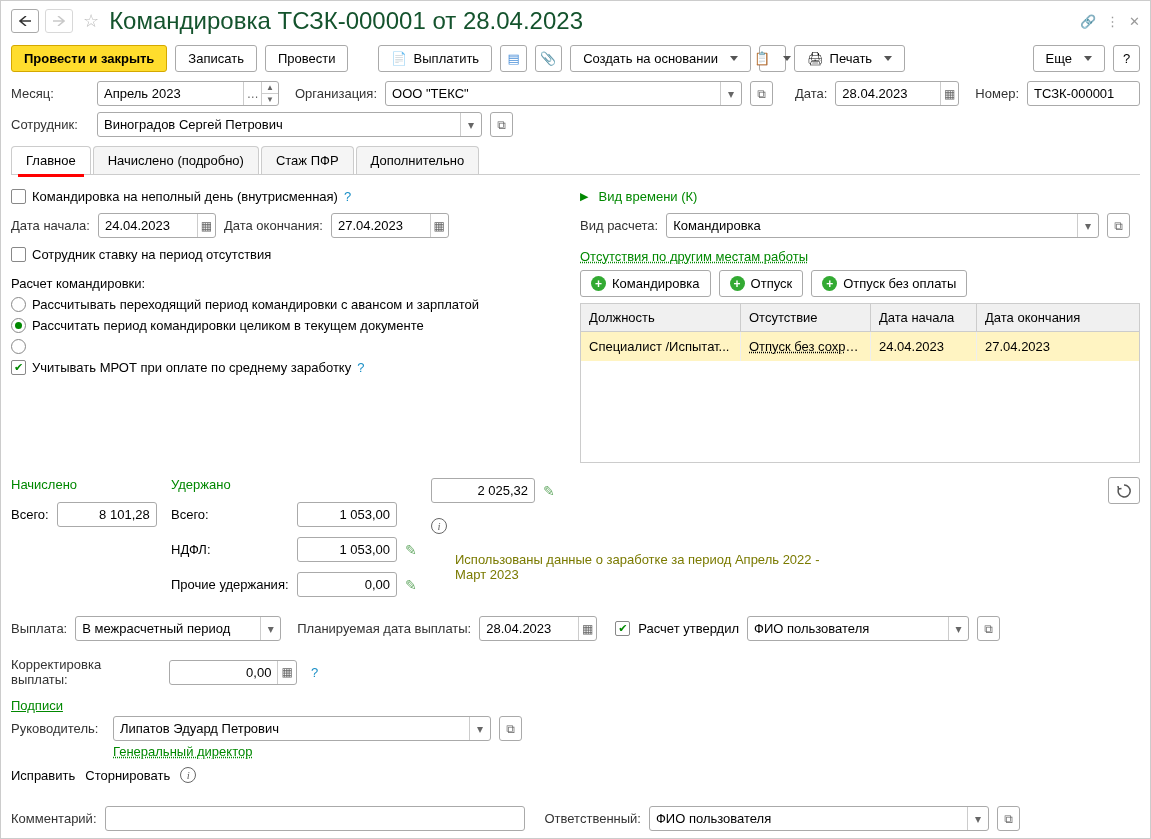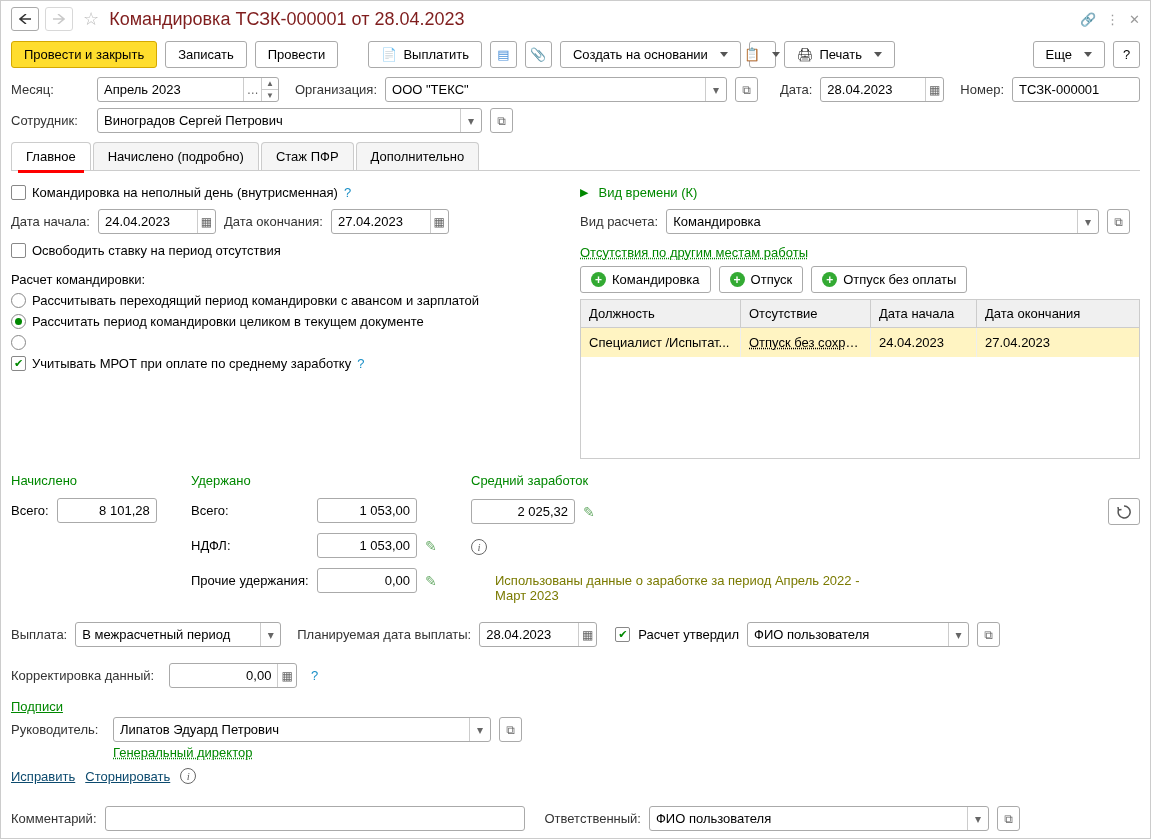--- a/index.html
+++ b/index.html
@@ -2,26 +2,26 @@
 <html><head>
 <meta charset="utf-8">
 <style>
   * { box-sizing: border-box; font-family: Arial, sans-serif; font-size: 13px; }
   body { margin: 0; padding: 0; background: #fff; }
   .window { width: 1151px; height: 839px; border: 1px solid #ccc; display: flex; flex-direction: column; }
   .titlebar { display: flex; align-items: center; padding: 6px 10px 4px 10px; gap: 6px; }
   .nav-arrow { width: 28px; height: 24px; border: 1px solid #aaa; border-radius: 3px; background: #fff; display: flex; align-items: center; justify-content: center; cursor: pointer; }
   .nav-arrow.disabled { opacity: 0.45; }
   .star-icon { color: #bbb; font-size: 18px; cursor: pointer; margin: 0 4px; }
-  .title-text { font-size: 18px; color: #7f1d1d; }
+  .title-text { font-size: 24px; color: #14532d; }
   .title-right { margin-left: auto; display: flex; gap: 10px; align-items: center; color:#999;}
   .title-right span { cursor: pointer; }
   .toolbar { display: flex; align-items: center; padding: 6px 10px; gap: 8px; }
   .btn { height: 27px; border: 1px solid #aaa; border-radius: 3px; background: #fff; padding: 0 12px; display: inline-flex; align-items: center; gap: 6px; cursor: pointer; }
-  .btn-yellow { background: #ffdd2d; border-color: #d4a800; font-weight: normal; }
+  .btn-yellow { background: #ffdd2d; border-color: #d4a800; font-weight: bold; }
   .btn-split-arrow::after { content:""; border-left:4px solid transparent; border-right:4px solid transparent; border-top:5px solid #555; margin-left:6px;}
   .btn-sq { width:27px; padding:0; justify-content:center;}
   .toolbar-spacer { flex: 1; }
   .form-row { display: flex; align-items: center; padding: 3px 10px; gap: 8px; }
   .label { color: #333; }
   .ctl { height: 25px; border: 1px solid #aaa; border-radius: 3px; background: #fff; display: flex; align-items: flex-start; }
   .ctl input { border: none; outline: none; padding: 0 6px; height: 100%; background: transparent; width:100%;}
   .ctl-btn { width: 22px; height: 100%; border-left: 1px solid #ccc; display: flex; align-items: center; justify-content: center; cursor: pointer; color:#666; font-size:12px;}
   .spinner { display:flex; flex-direction:column; height:100%; border-left:1px solid #ccc;}
   .spinner div{height:50%;width:16px;display:flex;align-items:center;justify-content:center;font-size:8px;cursor:pointer;color:#666;}
@@ -42,30 +42,30 @@
   .help { color:#1a8fc6; cursor:pointer;}
   .green-link { color:#008800; text-decoration:underline dotted; cursor:pointer;}
   .green-text { color:#008800; }
   .olive { color:#7a7a00;margin-top:34px;}
   .table { border:1px solid #ccc; margin-top:6px;}
   .table-head { display:flex; background:#f0f0f0; border-bottom:1px solid #ccc;}
   .table-head div { padding:6px 8px; border-right:1px solid #ccc; font-size:13px;}
   .table-row { display:flex; background:#fff4c2;}
   .table-row div { padding:7px 8px; border-right:1px solid #eee; overflow:hidden; text-overflow:ellipsis; white-space:nowrap;}
   .table-body { height:130px; overflow:auto;}
-  .totals { display:flex; gap:20px; margin-top:14px;}
+  .totals { display:flex; margin-top:14px;}
   .totals-col { display:flex; flex-direction:column; gap:10px;}
   .totals-col .head { color:#008800; font-weight:normal;}
   .num-input { text-align:right; padding-right:6px;}
   .pencil { color:#6a6; cursor:pointer; font-size:14px;}
   .refresh-btn{width:32px;height:27px;border:1px solid #aaa;border-radius:3px;display:flex;align-items:center;justify-content:center;cursor:pointer;}
   .info-icon { width:16px;height:16px;border:1.5px solid #666;border-radius:50%;display:inline-flex;align-items:center;justify-content:center;font-style:italic;font-family:serif;color:#666;font-size:11px;}
   .bottom-block{padding:4px 10px;}
   .signatures-link{color:#008800;text-decoration:underline;cursor:pointer;}
-  .blue-link{color:#0c4a6e;text-decoration:underline;cursor:pointer;}
+  .blue-link{color:#000000;cursor:pointer;}
   .sep{height:8px;}
   .pay-btns{display:flex;gap:8px;margin-top:6px;}
   .pay-btn{height:27px;border:1px solid #aaa;border-radius:3px;padding:0 10px;display:inline-flex;align-items:center;gap:6px;cursor:pointer;background:#fff;}
   .plus-circle{width:15px;height:15px;border-radius:50%;background:#3a3;color:#fff;display:inline-flex;align-items:center;justify-content:center;font-size:12px;font-weight:bold;}
   .collapse-arrow{color:#008800;font-size:11px;margin-right:4px;}
   svg { display:block;}
 </style>
 </head>
 <body>
 
@@ -145,21 +145,21 @@
       <input value="ООО &quot;ТЕКС&quot;" style="">
       <div class="ctl-btn">▾</div>
     </div>
     <div class="ext-btn">⧉</div>
     <span class="label" style="margin-left:14px">Дата:</span>
     <div class="ctl" style="width:124px">
       <input value="28.04.2023" style="">
       <div class="ctl-btn">▦</div>
     </div>
     <span class="label" style="margin-left:8px">Номер:</span>
-    <div class="ctl" style="width:128px">
+    <div class="ctl" style="width:113px">
       <input value="ТСЗК-000001" style="">
     </div>
   </div>
 
   <div class="form-row">
     <span class="label" style="width:78px">Сотрудник:</span>
     <div class="ctl" style="width:385px">
       <input value="Виноградов Сергей Петрович" style="">
       <div class="ctl-btn">▾</div>
     </div>
@@ -188,21 +188,21 @@
             <div class="ctl-btn">▦</div>
           </div>
           <span class="label">Дата окончания:</span>
           <div class="ctl" style="width:118px">
             <input value="27.04.2023" style="">
             <div class="ctl-btn">▦</div>
           </div>
         </div>
         <div class="check-row">
           <span class="checkbox"></span>
-          <span>Освободить ставку на период отсутствия</span>
+          <span>Сотрудник ставку на период отсутствия</span>
         </div>
         <div class="sep"></div>
         <div>Расчет командировки:</div>
         <div class="check-row">
           <span class="radio"></span>
           <span>Рассчитывать переходящий период командировки с авансом и зарплатой</span>
         </div>
         <div class="check-row">
           <span class="radio checked"></span>
           <span>Рассчитать период командировки целиком в текущем документе</span>
@@ -292,21 +292,20 @@
         </div>
         <div style="display:flex;align-items:center;gap:8px">
           <span style="width:118px">Прочие удержания:</span>
           <div class="ctl" style="width:100px">
               <input class="num-input" value="0,00" style="">
             </div>
           <span class="pencil">✎</span>
         </div>
       </div>
       <div class="totals-col" style="flex:1">
-        <span class="head">Средний заработок</span>
         <div style="display:flex;align-items:center;gap:8px">
           <div class="ctl" style="width:104px">
               <input class="num-input" value="2 025,32" style="">
             </div>
           <span class="pencil">✎</span>
           <div style="flex:1"></div>
           <div class="refresh-btn">
             <svg width="14" height="14">
                 <path d="M7 1 A6 6 0 1 1 1.5 5" stroke="#555" stroke-width="1.5" fill="none"></path>
                 <path d="M1 2 L1.5 5 L4.5 4.5" stroke="#555" stroke-width="1.5" fill="none"></path>
@@ -337,21 +336,21 @@
       <span class="checkbox" style="margin-left:10px">✔</span>
       <span>Расчет утвердил</span>
       <div class="ctl" style="width:222px">
         <input value="ФИО пользователя" style="">
         <div class="ctl-btn">▾</div>
       </div>
       <div class="ext-btn">⧉</div>
     </div>
 
     <div class="form-row" style="padding-left:0;margin-top:10px">
-      <span class="label" style="width:150px">Корректировка данный:</span>
+      <span class="label" style="width:150px">Корректировка выплаты:</span>
       <div class="ctl" style="width:128px">
         <input class="num-input" value="0,00" style="">
         <div class="ctl-btn">▦</div>
       </div>
       <span class="help" style="margin-left:6px">?</span>
     </div>
 
     <div class="sep"></div>
     <span class="signatures-link">Подписи</span>
     <div class="form-row" style="padding-left:0">

